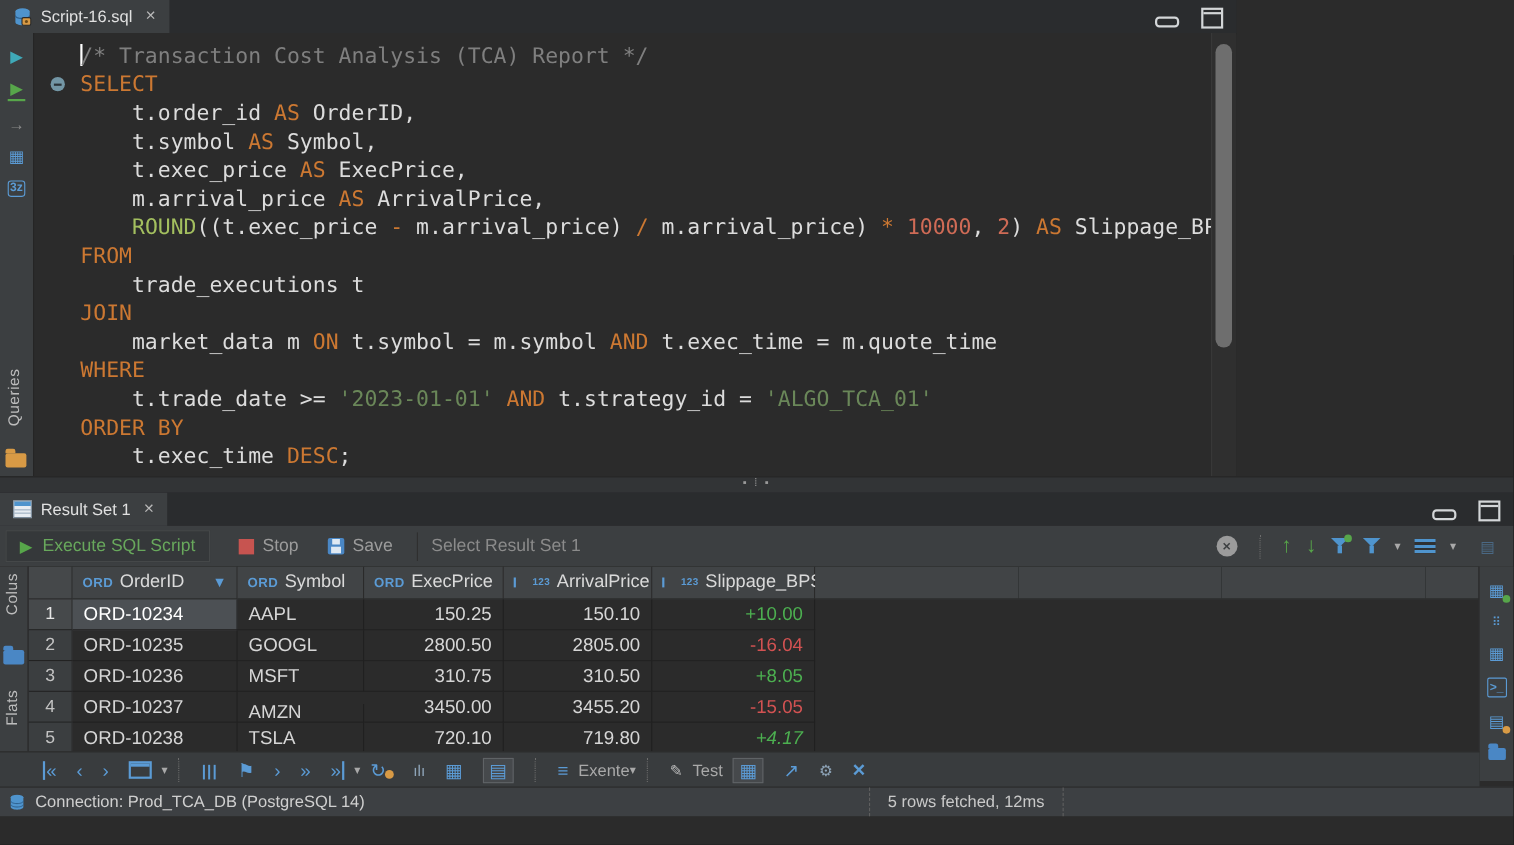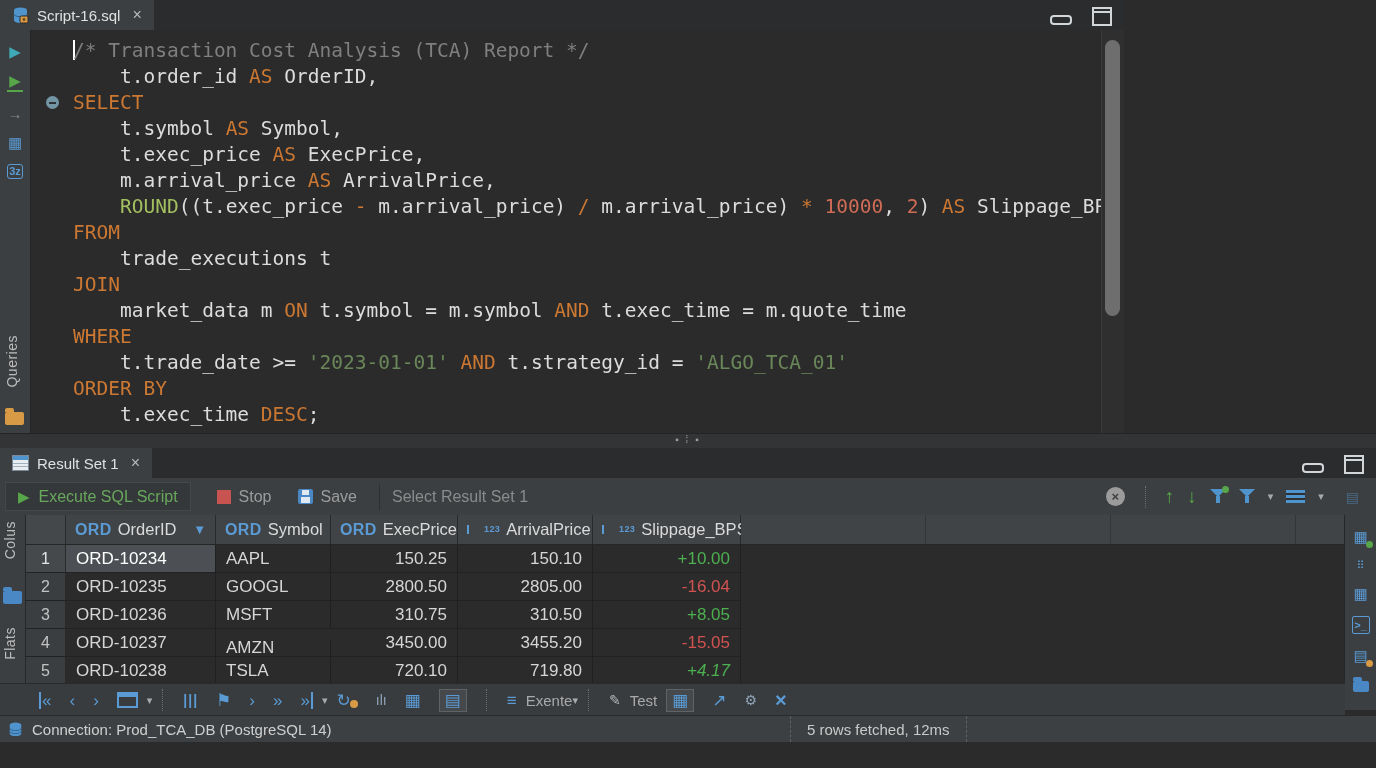--- a/index.html
+++ b/index.html
@@ -88,21 +88,21 @@
   .dim{opacity:0.45;}
 
   
   #grid-region{position:absolute;top:67px;left:0;right:0;height:195px;background:#2b2b2b;display:flex;}
   #results-rail{width:25px;background:#3c3f41;border-right:1px solid #272727;position:relative;flex:none;}
   #grid{flex:1;position:relative;overflow:hidden;}
   #grid-header{display:flex;height:30px;}
   .hcell{display:flex;align-items:center;gap:6px;background:#414446;border-right:1px solid #2a2a2a;
          border-bottom:1px solid #262626;color:#dadada;font-size:16.5px;padding:0 9px;box-sizing:border-box;flex:none;}
   .hcell.rownum{width:40px;background:#45484a;}
-  .hcell .badge{color:#5b9bd5;font-size:16px;font-weight:bold;letter-spacing:0.4px;}
+  .hcell .badge{color:#5b9bd5;font-size:12px;font-weight:bold;letter-spacing:0.4px;}
   .hcell .badge.num{font-size:9px;border-left:2px solid #5b9bd5;padding-left:15px;line-height:1;}
   .hcell .sort{color:#5b9bd5;font-size:13px;margin-left:auto;}
   #grid-header .filler{flex:1;background:#414446;border-bottom:1px solid #262626;
       background-image:repeating-linear-gradient(90deg,transparent 0 184px,#333637 184px 185px);}
   .grid-row{display:flex;height:28px;}
   .gcell{display:flex;align-items:center;box-sizing:border-box;border-right:1px solid #202020;
          border-bottom:1px solid #222222;color:#d6d6d6;font-size:17px;padding:0 10px;flex:none;}
   .gcell.rownum{width:40px;justify-content:center;background:#3b3e40;color:#c3c3c3;font-size:16px;
                 border-right:1px solid #2a2a2a;}
   .gcell.r{justify-content:flex-end;}
@@ -163,22 +163,22 @@
         <span class="rail-ico" style="color:#57a64a;border-bottom:2px solid #57a64a;width:16px;margin-left:7px;padding-bottom:2px;">▶</span>
         <span class="rail-ico" style="color:#8a8a8a;">→</span>
         <span class="rail-ico" style="color:#5b9bd5;">▦</span>
         <span class="rail-ico" style="color:#5b9bd5;font-size:11px;font-weight:bold;border:1px solid #5b9bd5;border-radius:3px;width:14px;margin-left:7px;padding:1px 0;">3z</span>
         <span class="rail-label" style="bottom:45px;">Queries</span>
         <span class="folder orange rail-folder" style="bottom:8px;"></span>
       </div>
       <div id="editor">
         <div id="code-lines">
             <div class="code-line"><span><span class="cursor"></span><span class="tok-comment">/* Transaction Cost Analysis (TCA) Report */</span></span></div>
+            <div class="code-line"><span class="fold-marker"></span><span><span class="tok-kw">SELECT</span></span></div>
             <div class="code-line"><span><span class="tok-plain">    t.order_id </span><span class="tok-kw">AS</span><span class="tok-plain"> OrderID,</span></span></div>
-            <div class="code-line"><span class="fold-marker"></span><span><span class="tok-kw">SELECT</span></span></div>
             <div class="code-line"><span><span class="tok-plain">    t.symbol </span><span class="tok-kw">AS</span><span class="tok-plain"> Symbol,</span></span></div>
             <div class="code-line"><span><span class="tok-plain">    t.exec_price </span><span class="tok-kw">AS</span><span class="tok-plain"> ExecPrice,</span></span></div>
             <div class="code-line"><span><span class="tok-plain">    m.arrival_price </span><span class="tok-kw">AS</span><span class="tok-plain"> ArrivalPrice,</span></span></div>
             <div class="code-line"><span><span class="tok-plain">    </span><span class="tok-fn">ROUND</span><span class="tok-plain">((t.exec_price </span><span class="tok-kw">-</span><span class="tok-plain"> m.arrival_price) </span><span class="tok-kw">/</span><span class="tok-plain"> m.arrival_price) </span><span class="tok-kw">*</span><span class="tok-plain"> </span><span class="tok-num">10000</span><span class="tok-plain">, </span><span class="tok-num">2</span><span class="tok-plain">) </span><span class="tok-kw">AS</span><span class="tok-plain"> Slippage_BPS</span></span></div>
             <div class="code-line"><span><span class="tok-kw">FROM</span></span></div>
             <div class="code-line"><span><span class="tok-plain">    trade_executions t</span></span></div>
             <div class="code-line"><span><span class="tok-kw">JOIN</span></span></div>
             <div class="code-line"><span><span class="tok-plain">    market_data m </span><span class="tok-kw">ON</span><span class="tok-plain"> t.symbol = m.symbol </span><span class="tok-kw">AND</span><span class="tok-plain"> t.exec_time = m.quote_time</span></span></div>
             <div class="code-line"><span><span class="tok-kw">WHERE</span></span></div>
             <div class="code-line"><span><span class="tok-plain">    t.trade_date &gt;= </span><span class="tok-str">'2023-01-01'</span><span class="tok-plain"> </span><span class="tok-kw">AND</span><span class="tok-plain"> t.strategy_id = </span><span class="tok-str">'ALGO_TCA_01'</span></span></div>

